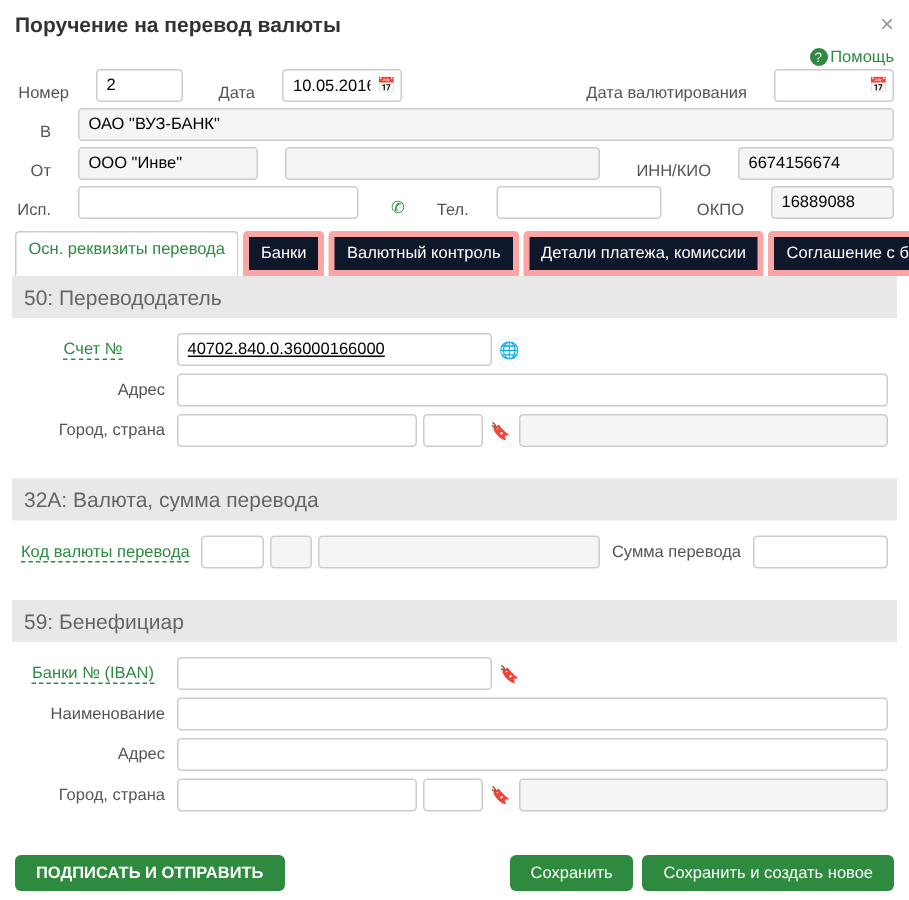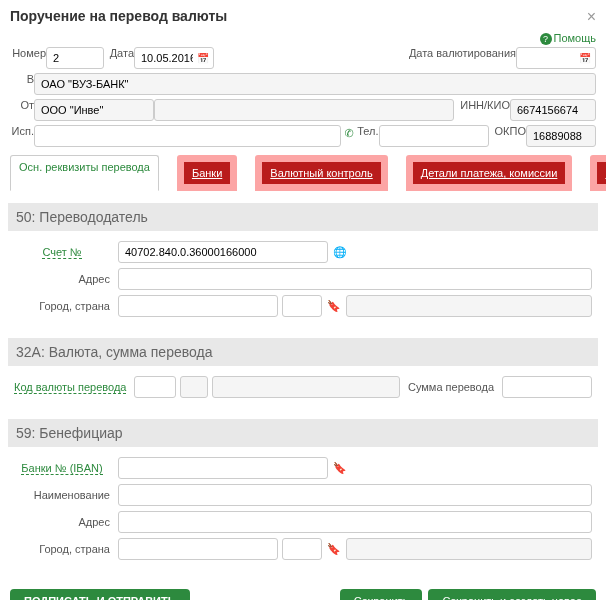--- a/index.html
+++ b/index.html
@@ -4,32 +4,32 @@
 <style>
 * { box-sizing: border-box; margin: 0; padding: 0; }
 body { font-family: Arial, sans-serif; font-size: 12px; color: #333; background: #fff; width: 606px; }
 .dialog { width: 606px; padding: 8px 10px; }
 .dialog-header { display: flex; justify-content: space-between; align-items: flex-start; margin-bottom: 6px; }
 .dialog-title { font-size: 14px; font-weight: bold; color: #333; }
 .close-x { font-size: 16px; color: #999; cursor: pointer; }
 .help-row { text-align: right; font-size: 11px; margin-bottom: 2px; }
 .help-link { color: #2d8a3e; text-decoration: none; }
 .help-icon { display: inline-block; width: 12px; height: 12px; border-radius: 50%; background: #2d8a3e; color: #fff; text-align: center; line-height: 12px; font-size: 9px; margin-right: 2px; }
-.row { display: flex; align-items: flex-start; margin-bottom: 4px; gap: 0; }
+.row { display: flex; align-items: flex-end; margin-bottom: 4px; gap: 18px; }
 .label { font-size: 11px; color: #555; text-align: right; }
 .dotted { border-bottom: 1px dashed #2d8a3e; color: #2d8a3e; cursor: pointer; }
 .input { height: 22px; padding: 2px 6px; border: 1px solid #ccc; border-radius: 3px; font-size: 11px; background: #fff; }
 .input-readonly { background: #f5f5f5; }
 .date-wrap { position: relative; display: inline-block; }
 .date-input { width: 80px; padding-right: 20px; }
 .cal-icon { position: absolute; right: 4px; top: 50%; transform: translateY(-50%); font-size: 10px; color: #999; pointer-events: none; }
-.tabs { display: flex; gap: 18px; margin: 8px 0 12px 0; text-align: right; }
+.tabs { display: flex; gap: 3px; margin: 8px 0 0 0; text-align: right; }
 .tab { padding: 5px 8px; font-size: 11px; border-radius: 3px 3px 0 0; cursor: pointer; white-space: nowrap; }
 .tab-active { background: #fff; border: 1px solid #ccc; border-bottom: 1px solid #fff; color: #2d8a3e; }
-.tab-inactive { background: #b91c1c; color: #fff; border: 7px solid #fca5a5; text-decoration: underline; }
+.tab-inactive { background: #0f172a; color: #fff; border: 4px solid #fca5a5; }
 .section-header { background: #e8e8e8; padding: 6px 8px; font-size: 14px; color: #666; margin: 0 -2px; }
 .section-body { padding: 10px 4px 16px 4px; }
 .field-row { display: flex; align-items: center; margin-bottom: 5px; gap: 4px; }
 .field-label { width: 100px; text-align: right; font-size: 11px; color: #555; padding-right: 4px; }
 .field-label-dotted { width: 100px; text-align: center; font-size: 11px; padding-right: 4px; }
 .field-label-dotted span { border-bottom: 1px dashed #2d8a3e; color: #2d8a3e; cursor: pointer; }
 .footer { display: flex; justify-content: space-between; align-items: center; padding: 8px 0 4px 0; }
 .btn { padding: 6px 14px; border: none; border-radius: 4px; font-size: 11px; cursor: pointer; color: #fff; }
 .btn-primary { background: #2d8a3e; text-transform: uppercase; font-weight: bold; }
 .btn-secondary { background: #2d8a3e; }
@@ -69,47 +69,47 @@
   <div class="row">
     <span class="label" style="width:24px">В</span>
     <input class="input input-readonly" style="flex: 1 1 0%;" value="ОАО &quot;ВУЗ-БАНК&quot;">
   </div>
 
   <div class="row">
     <span class="label" style="width:24px">От</span>
     <input class="input input-readonly" style="width: 120px;" value="ООО &quot;Инве&quot;">
     <input class="input input-readonly" style="flex: 1 1 0%;">
     <span class="label" style="margin-left:6px">ИНН/КИО</span>
-    <input class="input input-readonly" style="width: 86px;" value="6674156674">
+    <input class="input input-readonly" style="width: 104px;" value="6674156674">
   </div>
 
   <div class="row">
     <span class="label" style="width:24px">Исп.</span>
     <input class="input" style="flex: 1 1 0%;" value="">
     <span class="small-icon phone-icon">✆</span>
     <span class="label">Тел.</span>
     <input class="input" style="width: 110px;" value="">
     <span class="label" style="margin-left:6px">ОКПО</span>
-    <input class="input input-readonly" style="width: 70px;" value="16889088">
+    <input class="input input-readonly" style="width: 82px;" value="16889088">
   </div>
 
   <div class="tabs">
     <div class="tab tab-active">Осн. реквизиты перевода</div>
     <div class="tab tab-inactive">Банки</div>
     <div class="tab tab-inactive">Валютный контроль</div>
     <div class="tab tab-inactive">Детали платежа, комиссии</div>
     <div class="tab tab-inactive">Соглашение с банком</div>
 
   </div>
 
   <div class="section-header">50: Перевододатель</div>
   <div class="section-body">
     <div class="field-row">
       <div class="field-label-dotted"><span>Счет №</span></div>
-      <input class="input" style="width: 210px;" value="40702.840.0.36000166000">
+      <input class="input" style="width: 210px; text-decoration: underline;" value="40702.840.0.36000166000">
       <span class="small-icon">🌐</span>
     </div>
     <div class="field-row">
       <div class="field-label">Адрес</div>
       <input class="input" style="flex: 1 1 0%;" value="">
     </div>
     <div class="field-row">
       <div class="field-label">Город, страна</div>
       <input class="input" style="width: 160px;" value="">
       <input class="input" style="width: 40px;" value="">

